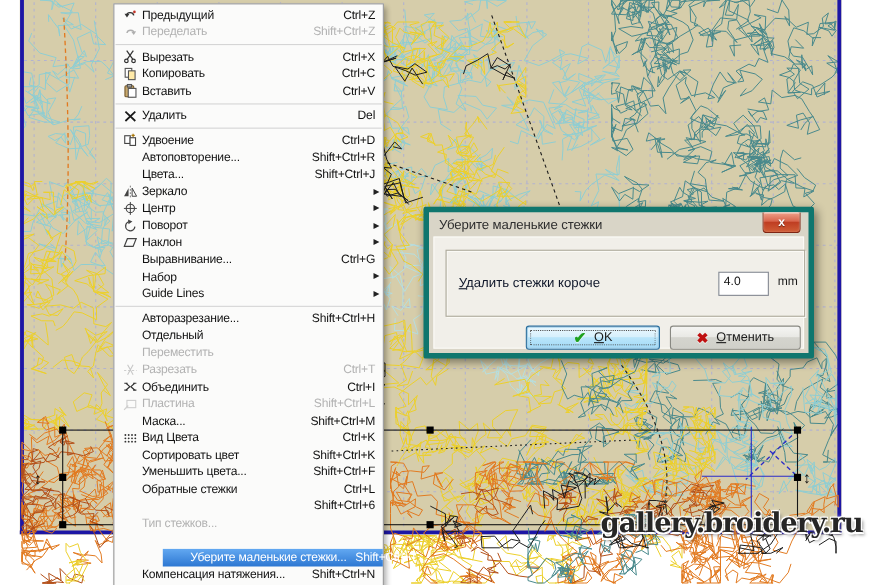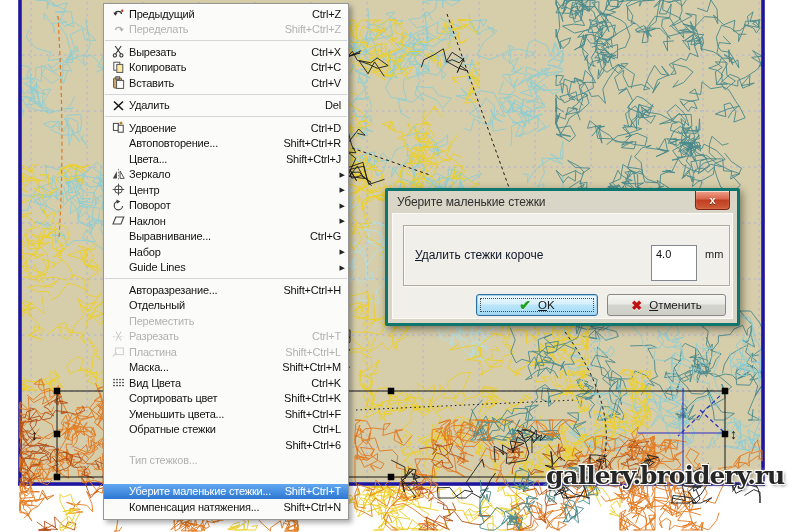--- a/index.html
+++ b/index.html
@@ -20,40 +20,40 @@
     background:#fbfbfa;border:1px solid #979797;box-shadow:3px 3px 5px rgba(0,0,0,.32);padding:2px 0 4px 0;}
   .mitem{height:15.5px;display:flex;align-items:center;padding:0 7px 0 4px;position:relative;
     font-size:11px;color:#121212;cursor:default;}
   .micon{width:21px;height:13px;display:flex;align-items:center;justify-content:center;flex:none;}
   .micon svg{display:block;}
   .mlabel{white-space:nowrap;letter-spacing:-0.2px;}
   .mshort{margin-left:auto;white-space:nowrap;padding-left:8px;letter-spacing:-0.2px;}
   .marrow{position:absolute;right:3px;top:4px;font-size:7px;color:#222;line-height:8px;}
   .mitem.dis{color:#b2b2b2;}
   .mitem.dis .micon{opacity:.45;filter:grayscale(1);}
-  .mitem.hl{background:linear-gradient(#62a8f1,#2d77d2);color:#fff;}
+  .mitem.hl{background:linear-gradient(#62a8f1,#2d77d2);color:#fff;margin-left:44px;}
   .msep{border-top:1px solid #d5d5d5;margin:3px 1px;height:0;}
 
   
   .dialog{position:absolute;left:385px;top:188px;width:355px;height:138px;z-index:30;box-sizing:border-box;
-    background:#d9d5c7;border:3px solid #0f766e;border-radius:2px;box-shadow:2px 3px 9px rgba(0,0,0,.45);}
+    background:#d9d5c7;border:5px solid #0f766e;border-radius:2px;box-shadow:2px 3px 9px rgba(0,0,0,.45);}
   .dtitle{position:absolute;left:9px;top:4px;font-size:12px;color:#2e2e2e;letter-spacing:-0.1px;}
   .dclose{position:absolute;top:0;right:7px;width:33px;height:18px;cursor:default;
     background:linear-gradient(#efa28b,#d8654c 45%,#bf3d22 50%,#cf5d36);
     border:1px solid #7e2513;border-top:none;border-radius:0 0 4px 4px;
     color:#fff;font-size:11px;font-weight:bold;display:flex;align-items:center;justify-content:center;
     box-shadow:inset 0 1px 0 rgba(255,255,255,.55), inset 0 0 2px rgba(255,255,255,.3);
     text-shadow:0 1px 1px rgba(0,0,0,.5);}
   .dclient{position:absolute;left:4px;right:4px;top:22px;bottom:4px;background:#f1efe9;
     border:1px solid #fbfaf6;}
   .dgroup{position:absolute;left:15px;top:34px;width:325px;height:59px;
     border:1px solid #aeaa9c;box-shadow:1px 1px 0 #fcfbf7, inset 1px 1px 0 #fbfaf6;}
   .dfield-label{position:absolute;left:27px;top:57px;font-size:12px;color:#0f172a;}
   .dinput{position:absolute;left:263px;top:54px;width:40px;height:16px;border:1px solid #828790;
-    background:#fff;font-family:"Liberation Sans",sans-serif;font-size:11px;padding:0 0 18px 4px;color:#111;}
+    background:#fff;font-family:"Liberation Sans",sans-serif;font-size:11px;padding:0 0 4px 4px;color:#111;}
   .dunit{position:absolute;left:317px;top:57px;font-size:11px;color:#1c1c1c;}
   .btn{position:absolute;top:103px;height:22px;display:flex;align-items:center;justify-content:center;
     font-size:11.5px;color:#1a1a1a;box-sizing:border-box;border-radius:3px;cursor:default;}
   .btn-ok{left:88px;width:122px;border:1px solid #2b6f9e;
     background:linear-gradient(#ecf8fe,#d7f0fc 45%,#b9e5fa 50%,#a2daf7);
     box-shadow:0 0 0 1px #a8d2ea inset;}
   .btn-cancel{left:219px;width:119px;border:1px solid #898983;
     background:linear-gradient(#f5f5f3,#e9e9e5 45%,#d4d4ce 50%,#d0d0c9);}
   .focus-rect{position:absolute;left:3px;top:3px;right:3px;bottom:3px;border:1px dotted #4a4a4a;border-radius:1px;}
   .glyph-check{color:#1ea11e;font-weight:bold;font-size:14px;margin-right:7px;text-shadow:0 1px 0 rgba(255,255,255,.6);}
@@ -643,20 +643,31 @@
     <div class="mitem dis">
       <span class="micon">
         <svg width="13" height="13" viewBox="0 0 13 13">
           <path d="M0.8 6.8 h11.4" stroke="#999" stroke-width="1" stroke-dasharray="2 1.6"></path>
           <path d="M4 1.6 l5 9 M9 1.6 l-5 9" stroke="#8a8a8a" stroke-width="1"></path>
         </svg>
       </span>
       <span class="mlabel">Разрезать</span>
       <span class="mshort">Ctrl+T</span>
     </div>
+    <div class="mitem">
+      <span class="micon">
+        <svg width="13" height="13" viewBox="0 0 13 13">
+          <path d="M1 3.4 h3 M1 9.6 h3 M12 3.4 h-3 M12 9.6 h-3" stroke="#333" stroke-width="1.1"></path>
+          <path d="M2.6 3.4 L6 6.5 L2.6 9.6" fill="none" stroke="#333" stroke-width="1.1"></path>
+          <path d="M10.4 3.4 L7 6.5 L10.4 9.6" fill="none" stroke="#333" stroke-width="1.1"></path>
+        </svg>
+      </span>
+      <span class="mlabel">Объединить</span>
+      <span class="mshort">Ctrl+I</span>
+    </div>
     <div class="mitem dis">
       <span class="micon">
         <svg width="13" height="13" viewBox="0 0 13 13">
           <rect x="3.4" y="3" width="8" height="6.6" fill="none" stroke="#999" stroke-width="1"></rect>
           <path d="M0.8 11.6 L4.6 7.6" stroke="#999" stroke-width="1.1"></path>
         </svg>
       </span>
       <span class="mlabel">Пластина</span>
       <span class="mshort">Shift+Ctrl+L</span>
     </div>

